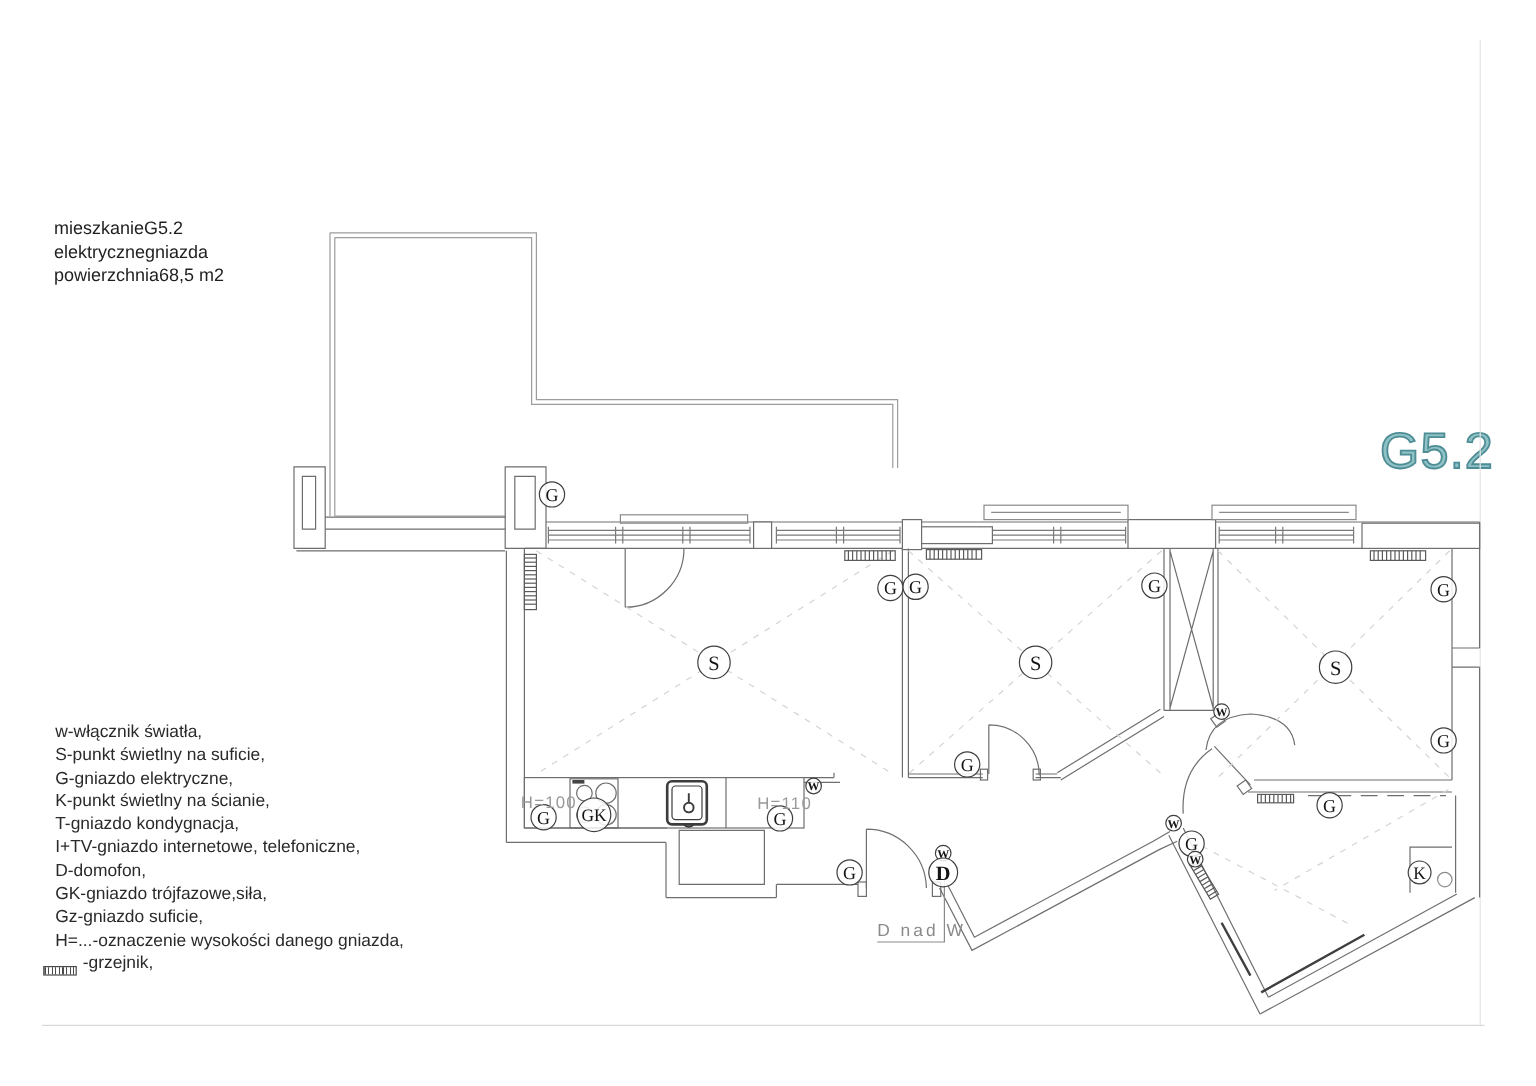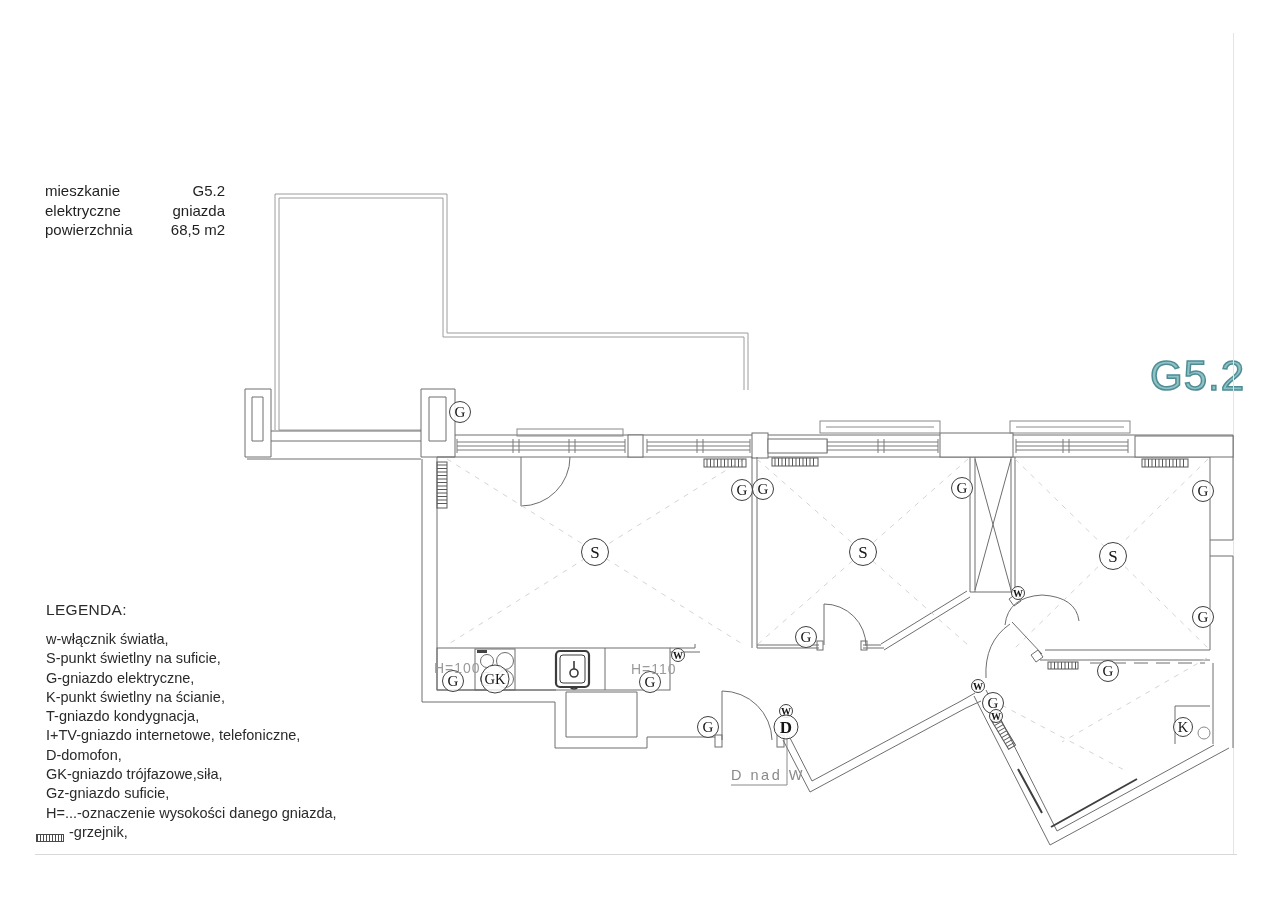--- a/index.html
+++ b/index.html
@@ -2,21 +2,21 @@
 <html><head>
 <meta charset="utf-8">
 <style>
   html,body{margin:0;padding:0;background:#fff;}
   body{width:1280px;height:905px;position:relative;overflow:hidden;
        font-family:"Liberation Sans",sans-serif;color:#222;}
 
   
   .info{position:absolute;left:45px;top:181px;width:180px;font-size:15px;
         line-height:19.5px;color:#1f1f1f;}
-  .info-row{display:flex;justify-content:space-between;}
+  .info-row{display:flex;justify-content:flex-start;}
   .info-row .val{text-align:right;}
 
   
   .unit-big{position:absolute;left:1150px;top:354px;font-size:42px;line-height:44px;
             font-weight:400;letter-spacing:1px;color:#8fc2c4;
             -webkit-text-stroke:1.5px #4f8d96;}
 
   
   .legend{position:absolute;left:46px;top:601px;color:#2a2a2a;}
   .legend-title{font-size:15.5px;margin-bottom:11px;letter-spacing:.3px;}
@@ -57,21 +57,20 @@
   </div>
   <div class="info-row">
     <span>powierzchnia</span>
     <span class="val">68,5 m2</span>
   </div>
 </div>
 
 <div class="unit-big">G5.2</div>
 
 <div class="legend">
-  <div class="legend-title">LEGENDA:</div>
   <div id="legend-items">
       <div class="legend-item">
         <span>w-włącznik światła,</span>
       </div>
       <div class="legend-item">
         <span>S-punkt świetlny na suficie,</span>
       </div>
       <div class="legend-item">
         <span>G-gniazdo elektryczne,</span>
       </div>

